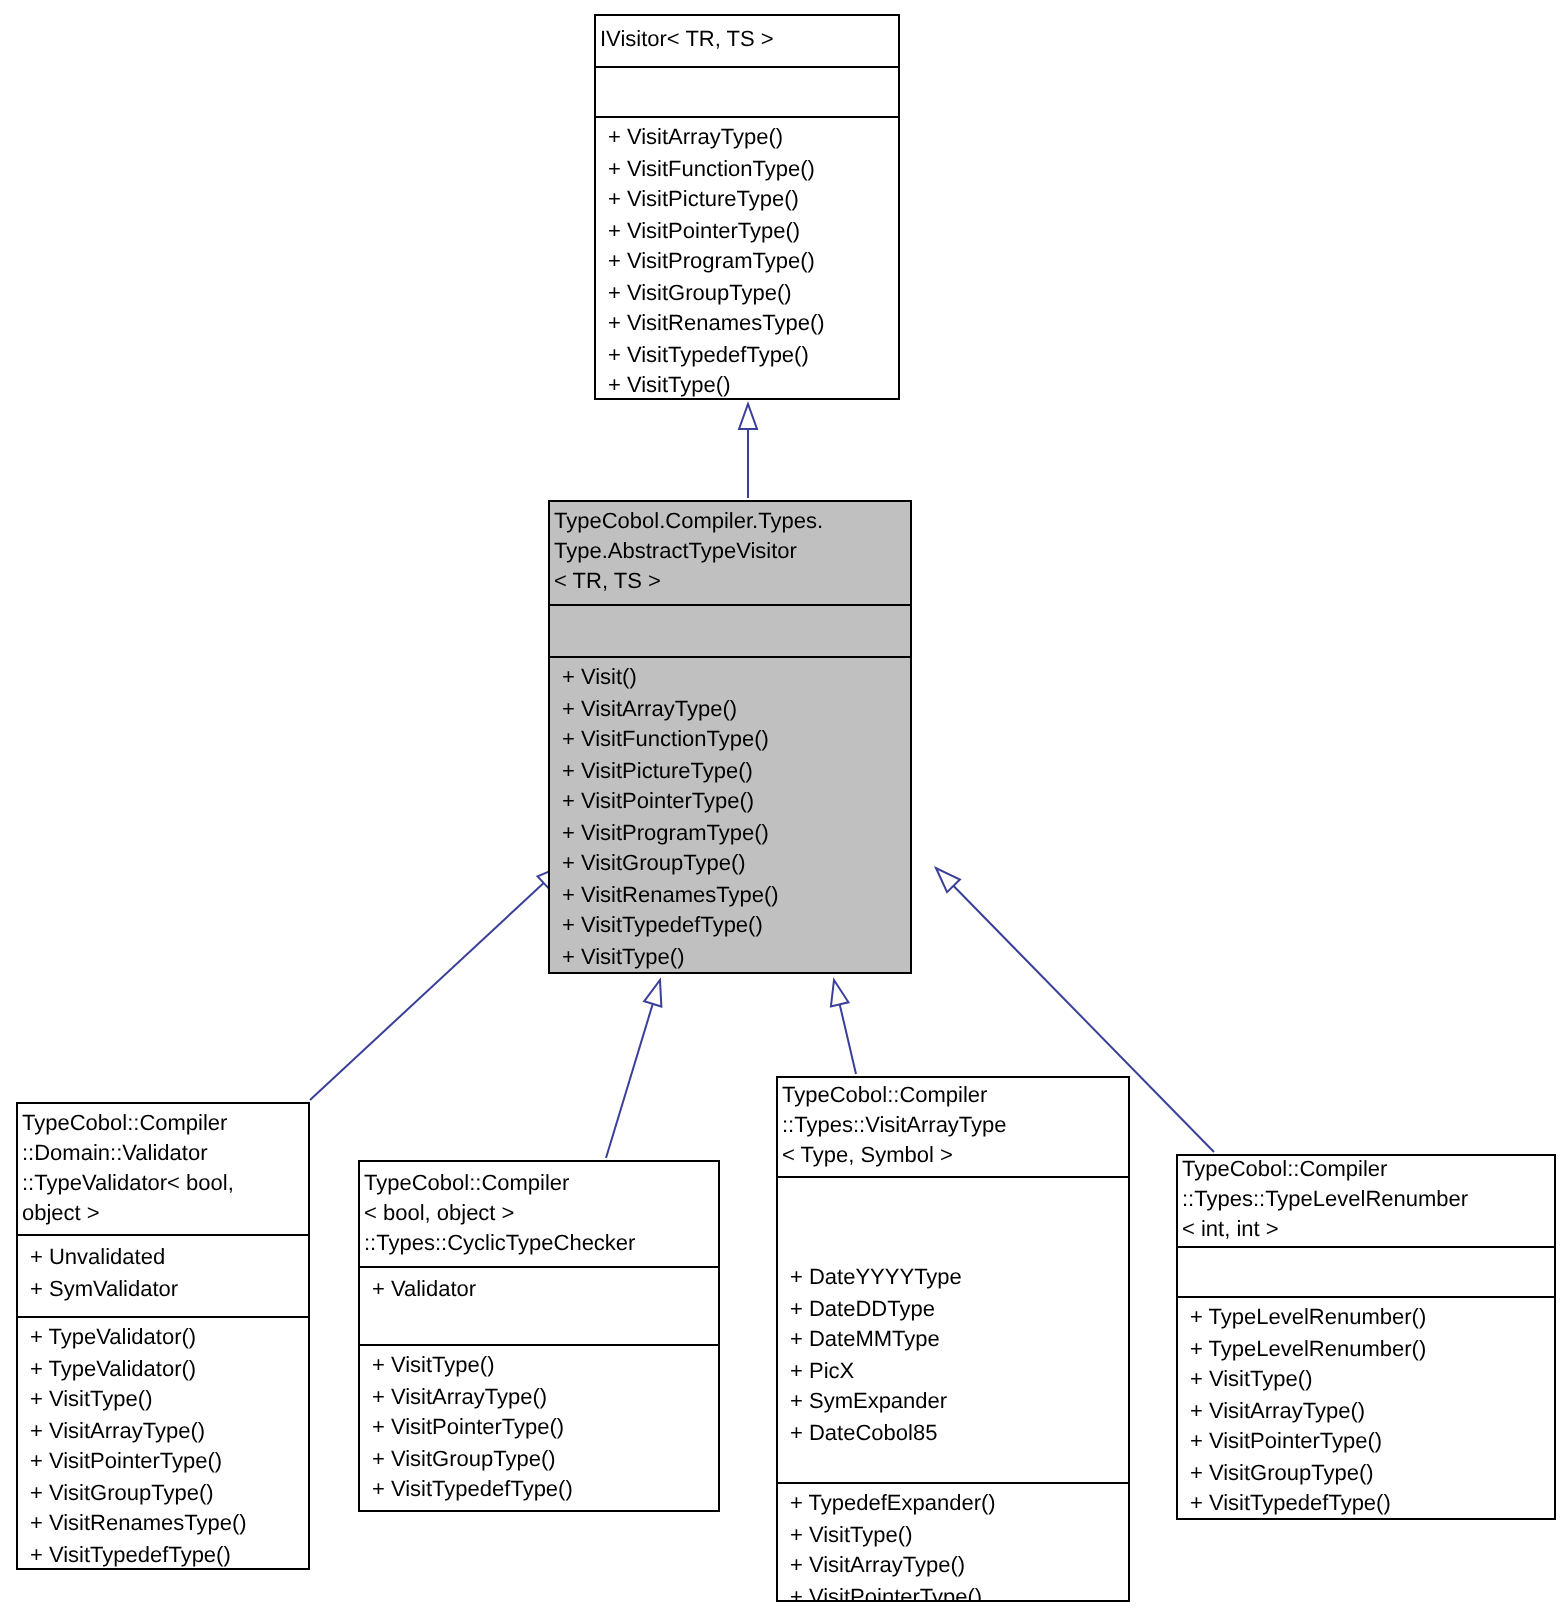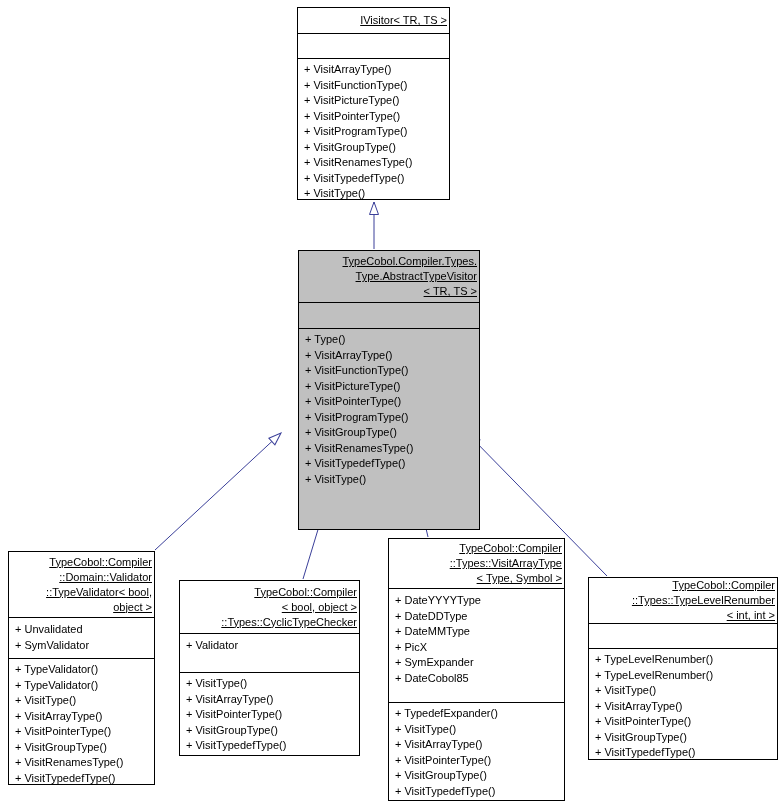--- a/index.html
+++ b/index.html
@@ -34,25 +34,24 @@
   }
   .classbox.highlight {
     background: #c0c0c0;
   }
   .cb-title {
     box-sizing: border-box;
     border-bottom: 1px solid #000000;
     display: flex;
     flex-direction: column;
     justify-content: center;
-    text-align: right;
+    text-align: left;
     line-height: 15px;
     padding: 2px 2px;
     flex: 0 0 auto;
-    text-decoration: underline;
   }
   .cb-attrs {
     box-sizing: border-box;
     border-bottom: 1px solid #000000;
     padding: 4px 2px 2px 6px;
     flex: 0 0 auto;
     overflow: hidden;
   }
   .cb-methods {
     box-sizing: border-box;
@@ -91,29 +90,29 @@
           <div class="cb-line">+ VisitFunctionType()</div>
           <div class="cb-line">+ VisitPictureType()</div>
           <div class="cb-line">+ VisitPointerType()</div>
           <div class="cb-line">+ VisitProgramType()</div>
           <div class="cb-line">+ VisitGroupType()</div>
           <div class="cb-line">+ VisitRenamesType()</div>
           <div class="cb-line">+ VisitTypedefType()</div>
           <div class="cb-line">+ VisitType()</div>
         </div>
       </div>
-      <div class="classbox highlight" style="left: 298px; top: 250px; width: 182px; height: 280px;">
+      <div class="classbox highlight" style="left: 274px; top: 250px; width: 182px; height: 237px;">
         <div class="cb-title" style="height: 52px;">
           <div class="cb-line">TypeCobol.Compiler.Types.</div>
           <div class="cb-line">Type.AbstractTypeVisitor</div>
           <div class="cb-line">&lt; TR, TS &gt;</div>
         </div>
         <div class="cb-attrs" style="height: 26px;"></div>
         <div class="cb-methods">
-          <div class="cb-line">+ Type()</div>
+          <div class="cb-line">+ Visit()</div>
           <div class="cb-line">+ VisitArrayType()</div>
           <div class="cb-line">+ VisitFunctionType()</div>
           <div class="cb-line">+ VisitPictureType()</div>
           <div class="cb-line">+ VisitPointerType()</div>
           <div class="cb-line">+ VisitProgramType()</div>
           <div class="cb-line">+ VisitGroupType()</div>
           <div class="cb-line">+ VisitRenamesType()</div>
           <div class="cb-line">+ VisitTypedefType()</div>
           <div class="cb-line">+ VisitType()</div>
         </div>
@@ -156,21 +155,21 @@
           <div class="cb-line">+ VisitGroupType()</div>
           <div class="cb-line">+ VisitTypedefType()</div>
         </div>
       </div>
       <div class="classbox" style="left: 388px; top: 538px; width: 177px; height: 263px;">
         <div class="cb-title" style="height: 50px;">
           <div class="cb-line">TypeCobol::Compiler</div>
           <div class="cb-line">::Types::VisitArrayType</div>
           <div class="cb-line">&lt; Type, Symbol &gt;</div>
         </div>
-        <div class="cb-attrs" style="height: 114px;">
+        <div class="cb-attrs" style="height: 114px; margin-top: 39px;">
           <div class="cb-line">+ DateYYYYType</div>
           <div class="cb-line">+ DateDDType</div>
           <div class="cb-line">+ DateMMType</div>
           <div class="cb-line">+ PicX</div>
           <div class="cb-line">+ SymExpander</div>
           <div class="cb-line">+ DateCobol85</div>
         </div>
         <div class="cb-methods">
           <div class="cb-line">+ TypedefExpander()</div>
           <div class="cb-line">+ VisitType()</div>

